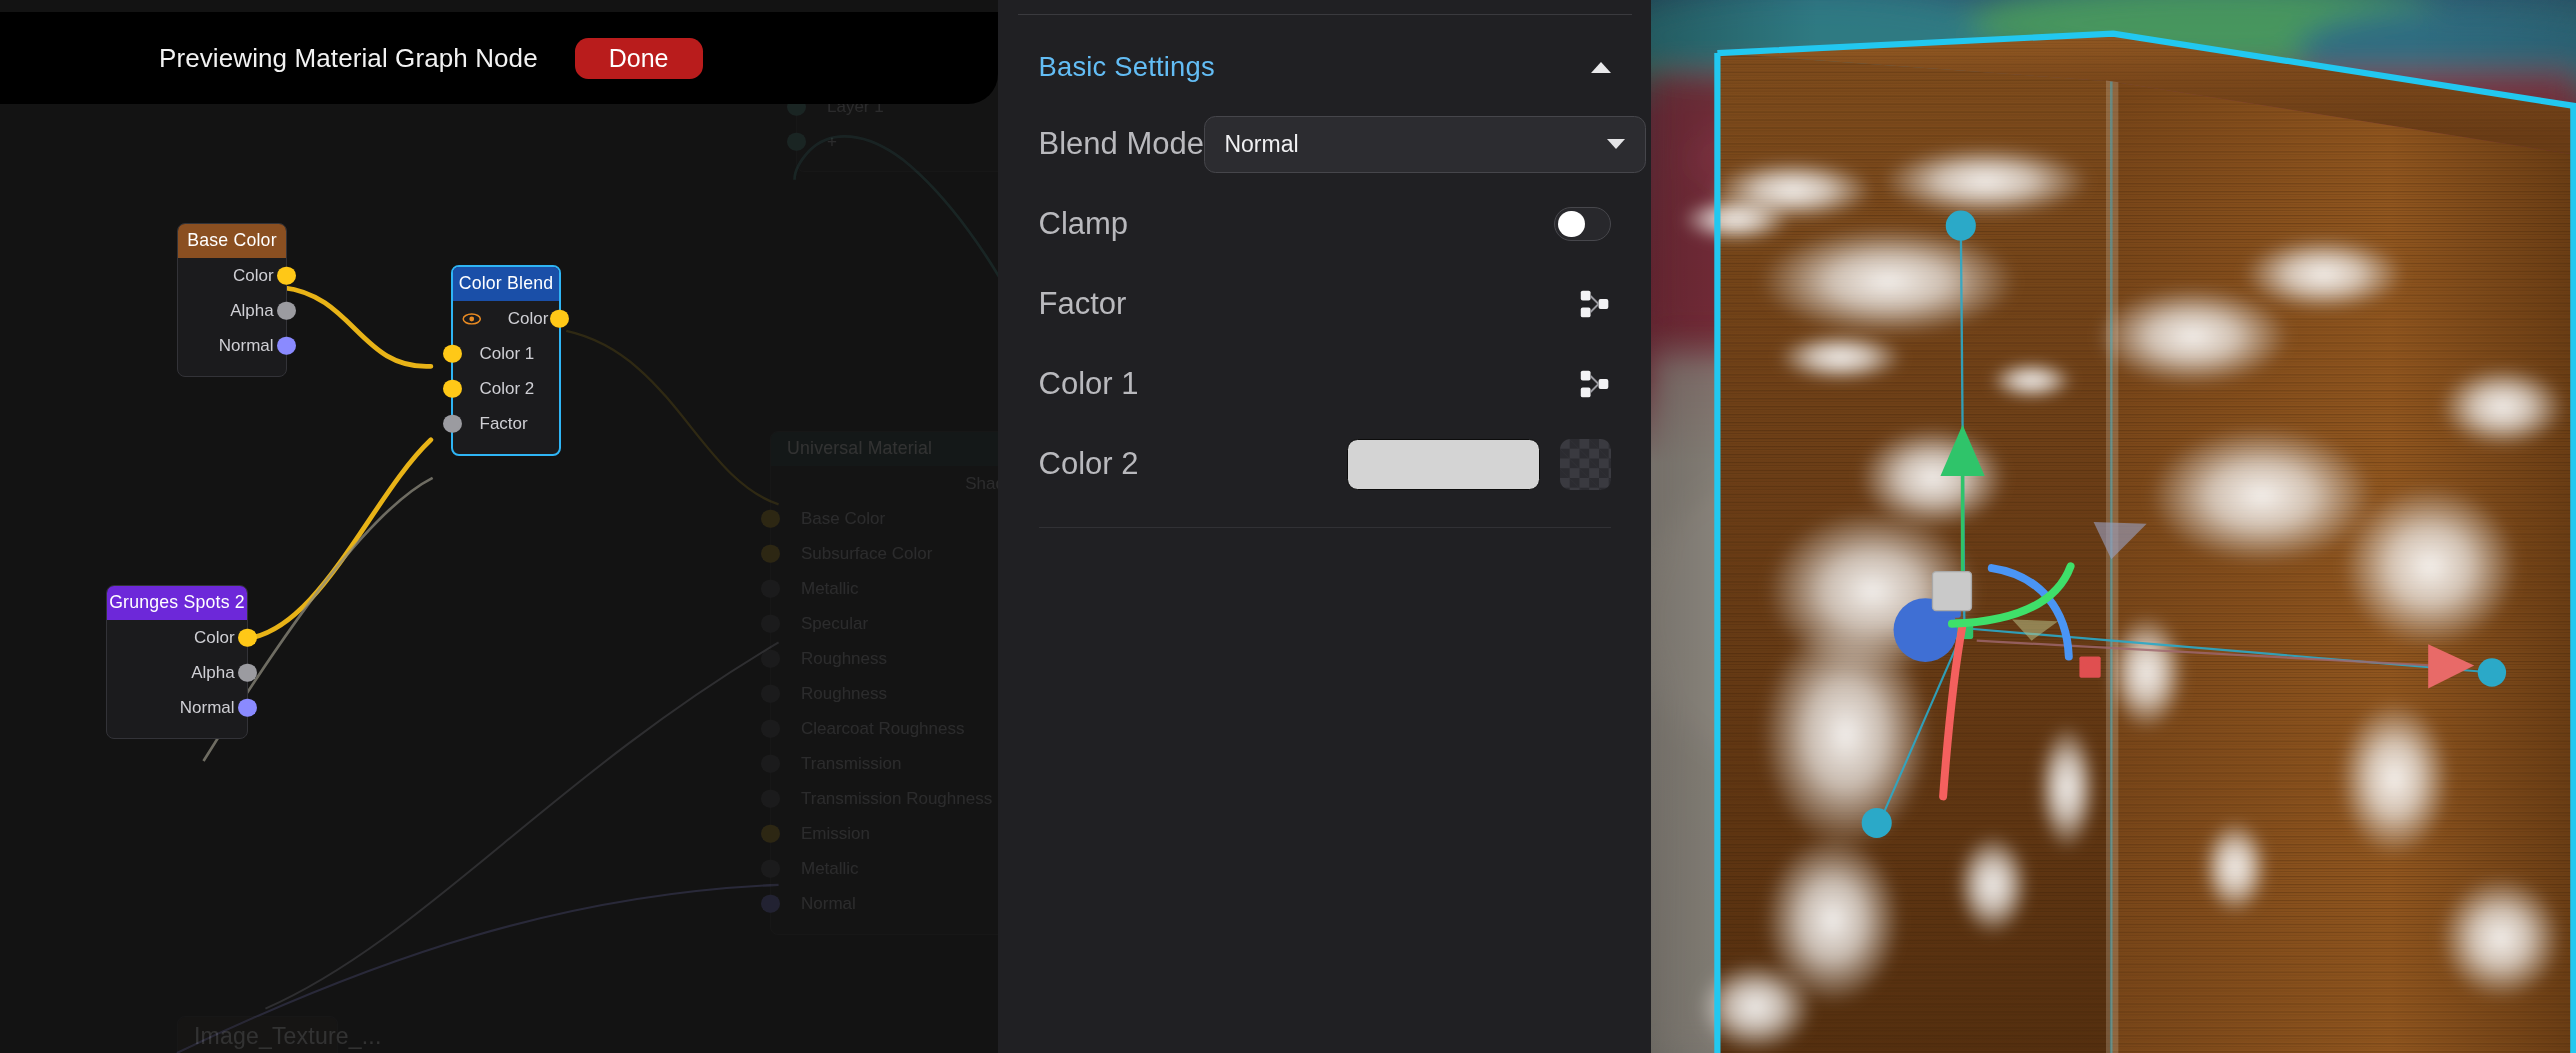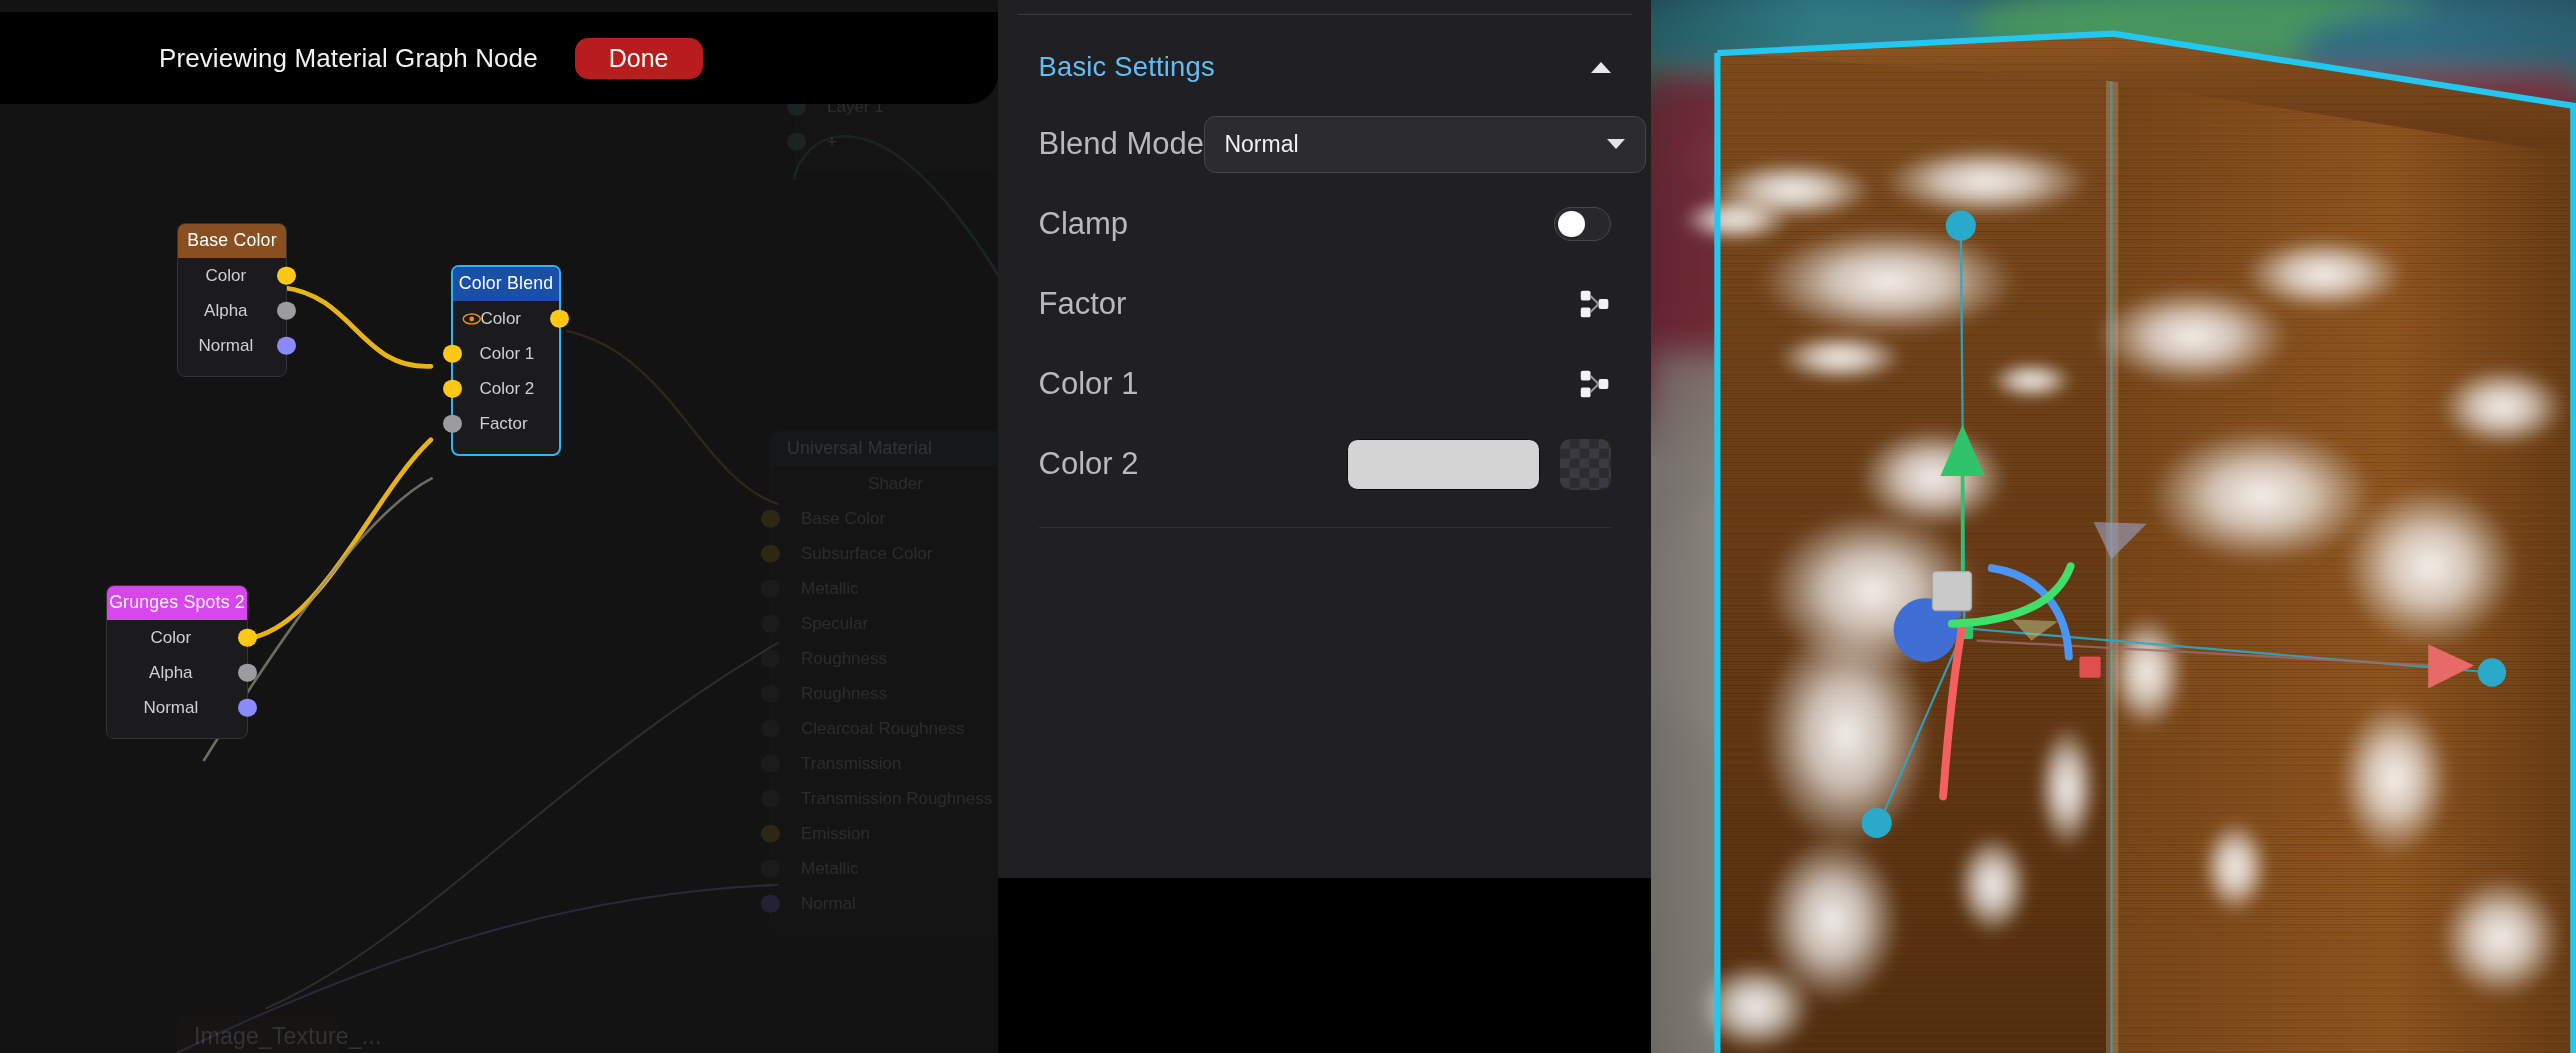--- a/index.html
+++ b/index.html
@@ -67,40 +67,40 @@
   }
   .node .node-body { position:relative; }
   .row {
     position:relative;
     height:35px;
     display:flex; align-items:center;
     font-size:17px;
     color:#cfcfd4;
     white-space:nowrap;
   }
-  .row.out { justify-content:center; padding-right:12.4px; }
+  .row.out { justify-content:flex-end; padding-right:12.4px; }
   .row.in  { justify-content:flex-start; padding-left:26.5px; }
   .sock {
     position:absolute;
     width:18.6px; height:18.6px; border-radius:50%;
     top:50%; transform:translateY(-50%);
   }
   .sock.right { right:-9.7px; }
   .sock.left  { left:-9.7px; }
   .sock.color { background:#ffc817; }
   .sock.gray  { background:#9b9ba0; }
   .sock.vec   { background:#8a8aff; }
 
   
   #node-base-color { left:177px; top:223px; width:110px; }
   #node-base-color .node-header { background:#8a4f21; }
 
   
   #node-grunges { left:106px; top:585px; width:142px; }
-  #node-grunges .node-header { background:#d946ef; }
+  #node-grunges .node-header { background:#6d28d9; }
 
   
   #node-color-blend {
     left:451px; top:265px; width:110px;
     border:2.2px solid #2fb5f5;
     background:#1b1b1d;
   }
   #node-color-blend .node-header {
     background:#1a4fa8;
     border-top-left-radius:5.3px; border-top-right-radius:5.3px;
@@ -125,21 +125,21 @@
 
   #node-layers { left:796px; top:53px; width:230px; }
   #node-layers .row.in { padding-left:30px; }
 
   #node-imagetex { left:177px; top:1016px; width:161px; }
   #node-imagetex .node-header { background:#2a2320; text-align:left; padding-left:16px; font-size:23px; }
 
   
   #settings-panel {
     position:relative;
-    width:653px; height:878px;
+    width:653px; height:1053px;
     flex:0 0 653px;
     background:#202023;
     padding:0 19.5px;
   }
   #settings-top-rule {
     position:absolute; left:19.5px; right:19.5px; top:14px;
     height:0.9px; background:#3a3a3e;
   }
   #settings-header {
     display:flex; align-items:center; justify-content:space-between;

